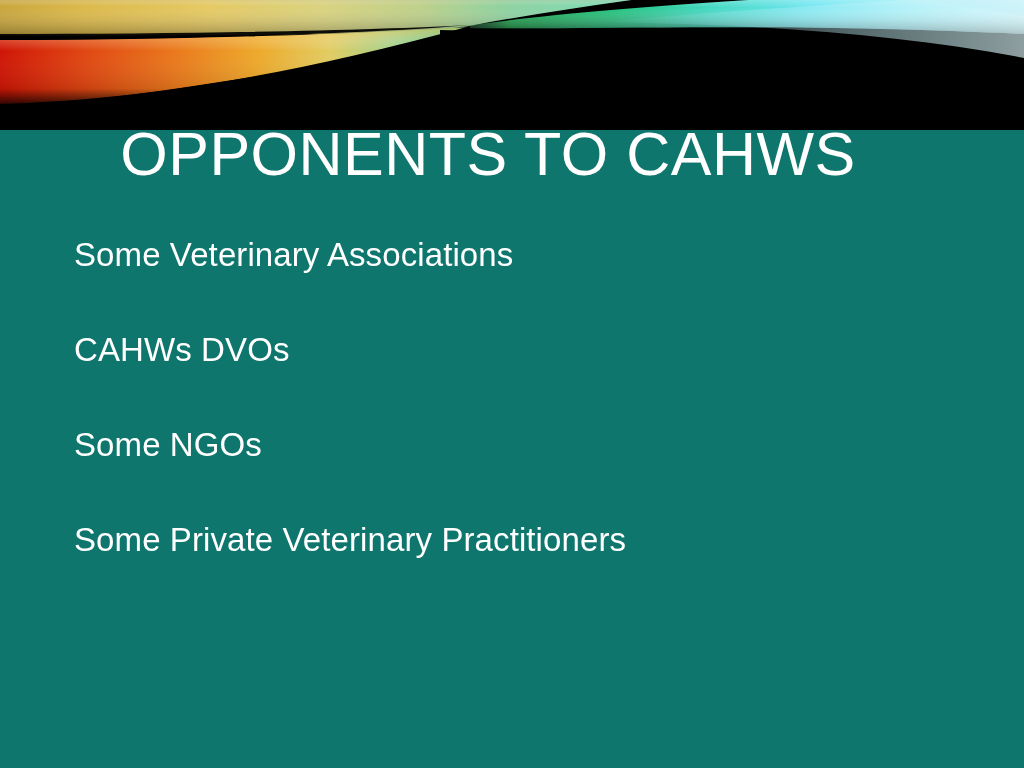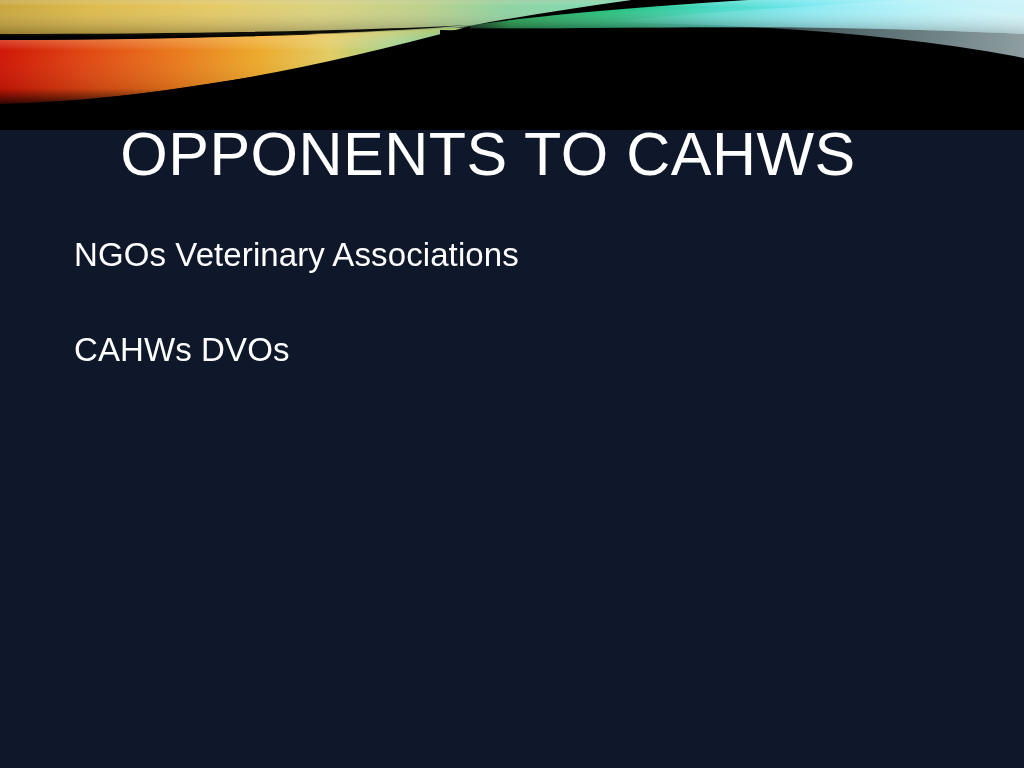--- a/index.html
+++ b/index.html
@@ -6,21 +6,21 @@
   html, body {
     margin: 0;
     padding: 0;
     background: #000000;
   }
 
   .slide {
     position: relative;
     width: 1024px;
     height: 768px;
-    background: #0f172a;
+    background: #0f766e;
     overflow: hidden;
     font-family: "Liberation Sans", sans-serif;
     -webkit-font-smoothing: antialiased;
   }
 
   
   .banner {
     position: absolute;
     left: 0;
     top: 0;
@@ -162,17 +162,19 @@
       <path d="M930,0 C970,-4 1000,-6 1024,-8 L1024,16 C990,10 958,6 930,0 Z" fill="#bfeef6" opacity="0.35"></path>
 
       <path d="M440,30 C620,34 820,44 1024,62 L1024,130 L440,130 Z" fill="#000000"></path>
       <path d="M0,104 C120,100 260,84 470,26 L470,130 L0,130 Z" fill="#000000"></path>
     </svg>
   </div>
 
   <div class="title">Opponents to CAHWs</div>
 
   <div class="body-block">
-    <div class="body-line">NGOs Veterinary Associations</div>
+    <div class="body-line">Some Veterinary Associations</div>
     <div class="body-line">CAHWs DVOs</div>
+    <div class="body-line">Some NGOs</div>
+    <div class="body-line">Some Private Veterinary Practitioners</div>
   </div>
 
 </div>
 
 </body></html>

